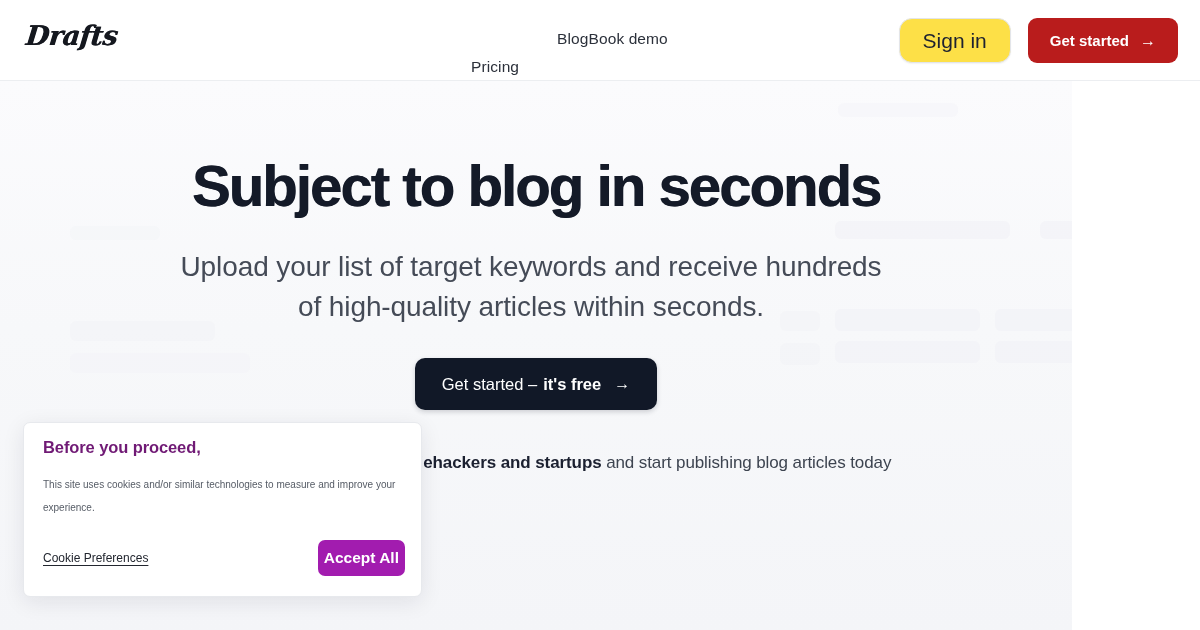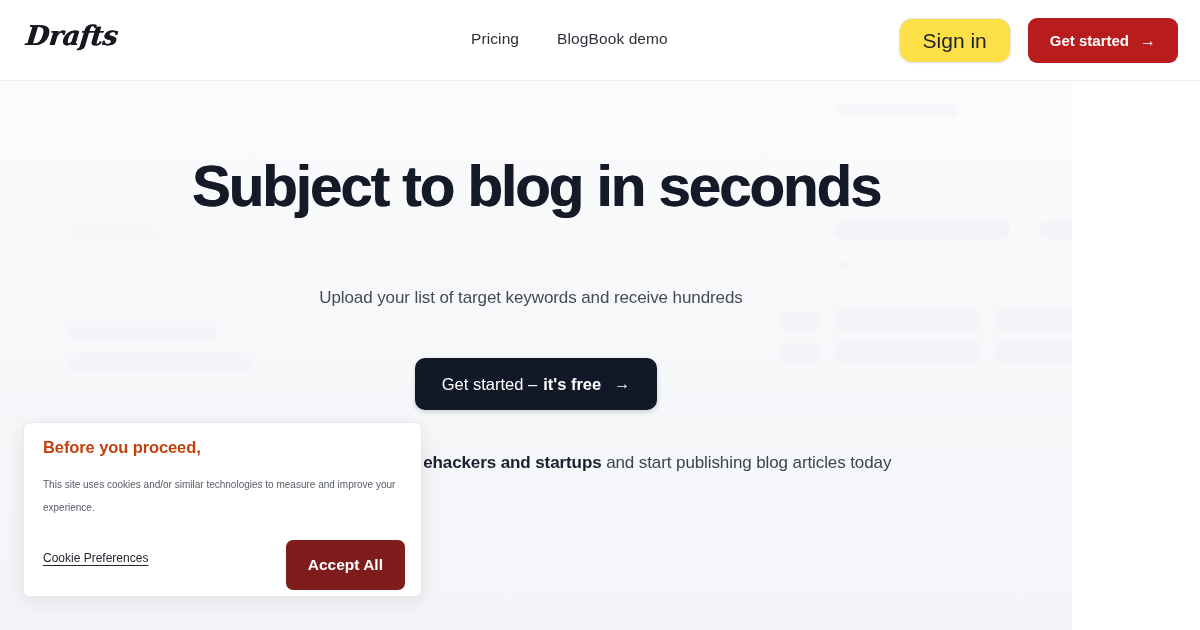--- a/index.html
+++ b/index.html
@@ -53,21 +53,21 @@
     display: flex;
     gap: 0px;
   }
   .nav a {
     font-size: 15.5px;
     color: #2b303a;
     text-decoration: none;
     letter-spacing: 0.1px;
     white-space: nowrap;
   }
-  .nav a.pricing { margin-right: 38px; }
+  .nav a.pricing { margin-right: 38px; margin-top: 28px; }
   .nav a.blog    { }
 
   .header-actions {
     position: absolute;
     right: 22px;
     top: 18px;
     display: flex;
     align-items: center;
     gap: 17px;
   }
@@ -143,25 +143,24 @@
     font-weight: 700;
     letter-spacing: -1.9px;
     color: #141a28;
     text-shadow: 0.7px 0 0 #141a28;
   }
 
   .subhead {
     position: absolute;
     top: 166px;
     left: 0; right: 10px;
-    font-size: 17px;
+    font-size: 28px;
     line-height: 40px;
     color: #454b57;
     letter-spacing: -0.1px;
-    margin-top: 31px;
   }
 
   .cta-wrap {
     position: absolute;
     top: 277px;
     left: 0; right: 0;
     display: flex;
     justify-content: center;
   }
   .btn-cta {
@@ -205,21 +204,21 @@
     border: 1px solid #e7e9ed;
     border-radius: 7px;
     box-shadow: 0 5px 22px rgba(20,26,40,0.09);
     z-index: 50;
   }
   .cookie-title {
     position: absolute;
     left: 19px; top: 15px;
     font-size: 16.5px;
     font-weight: 700;
-    color: #c2410c;
+    color: #701a75;
     letter-spacing: -0.1px;
   }
   .cookie-body {
     position: absolute;
     left: 19px; top: 50px;
     width: 360px;
     font-size: 10px;
     line-height: 23px;
     color: #565c66;
   }
@@ -229,23 +228,23 @@
     font-size: 12px;
     color: #22262f;
     text-decoration: underline;
     text-underline-offset: 3px;
     cursor: pointer;
   }
   .btn-accept {
     position: absolute;
     right: 16px;
     top: 117px;
-    height: 50px;
-    padding: 0 22px;
-    background: #7f1d1d;
+    height: 36px;
+    padding: 0 6px;
+    background: #a21caf;
     border: none;
     border-radius: 7px;
     color: #ffffff;
     font-size: 15.5px;
     font-weight: 700;
     cursor: pointer;
     font-family: "Liberation Sans", sans-serif;
   }
 </style>
 </head>
@@ -288,20 +287,21 @@
       <div class="ghost" style="left:70px;   top:240px; width:145px; height:20px; opacity:.4;"></div>
       <div class="ghost" style="left:70px;   top:272px; width:180px; height:20px; opacity:.35;"></div>
       <div class="ghost" style="left:70px;   top:145px; width:90px;  height:14px; opacity:.3;"></div>
     </div>
 
     <div class="hero-inner">
       <h1 class="headline">Subject to blog in seconds</h1>
 
       <div class="subhead">
         <div>Upload your list of target keywords and receive hundreds</div>
+        <div>of high-quality articles within seconds.</div>
       </div>
 
       <div class="cta-wrap">
         <button class="btn-cta">
           <span class="lead">Get started – </span>
           <span class="emph">it's free</span>
           <span class="arrow">→</span>
         </button>
       </div>
 

